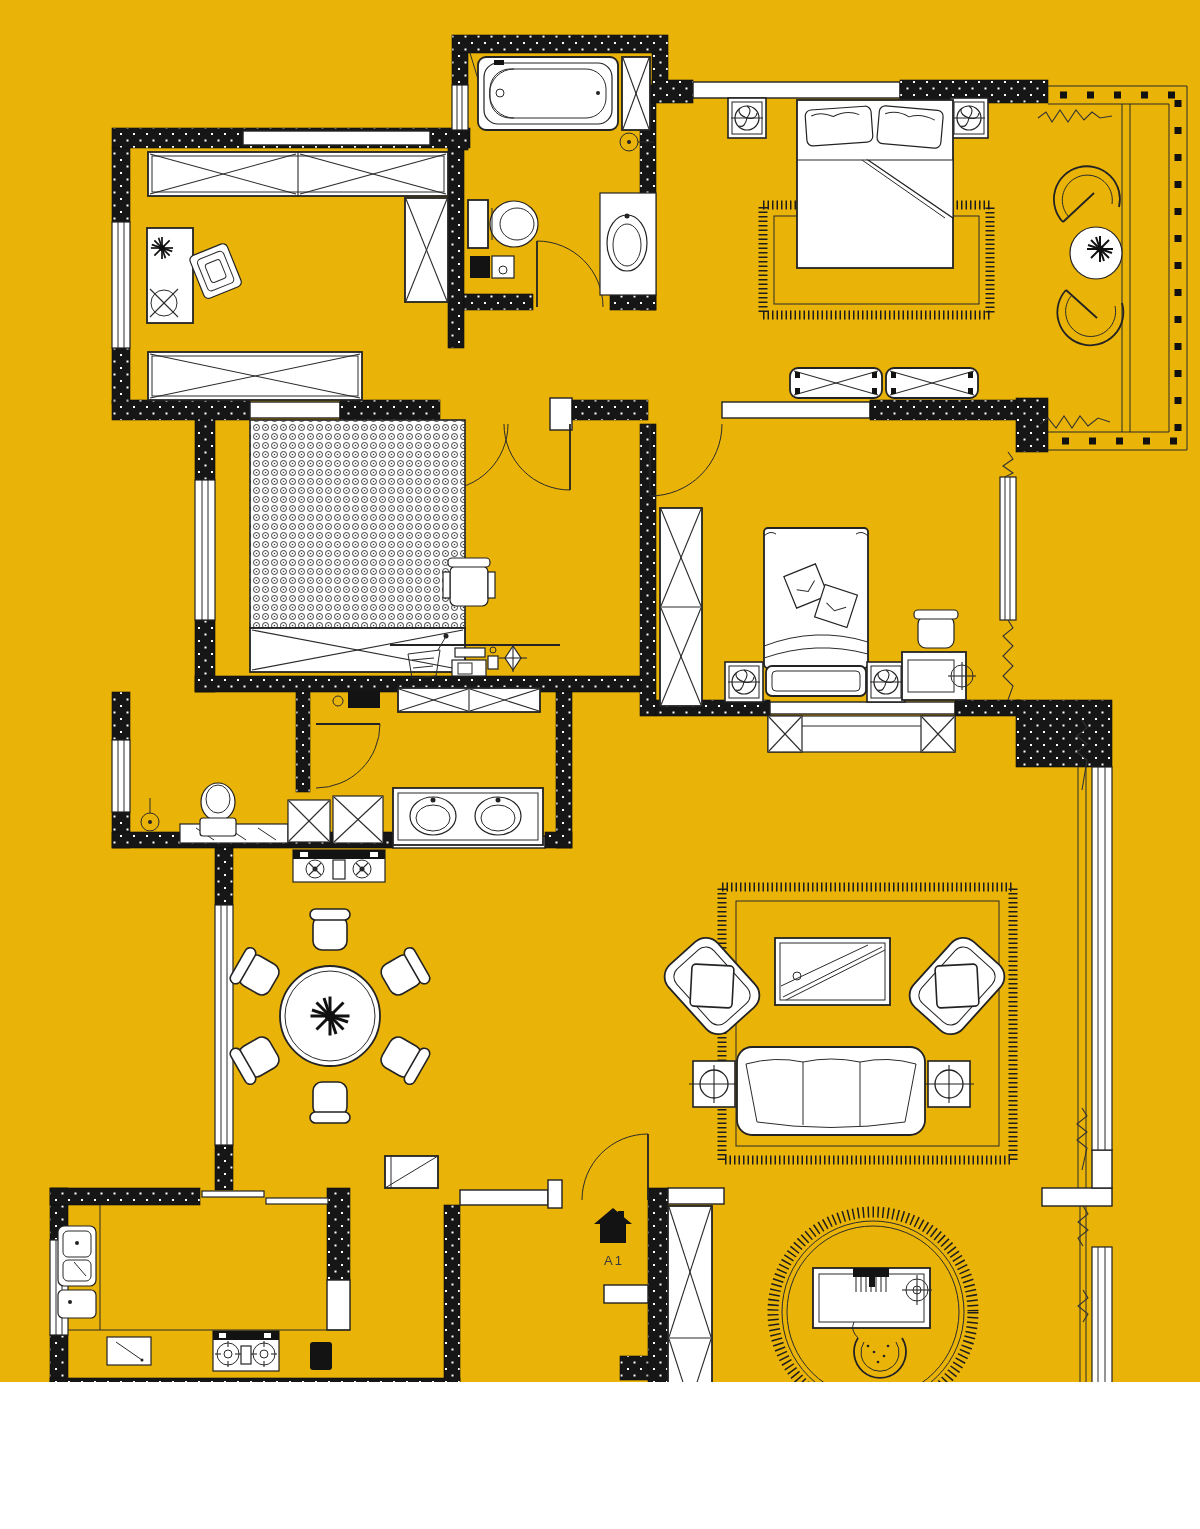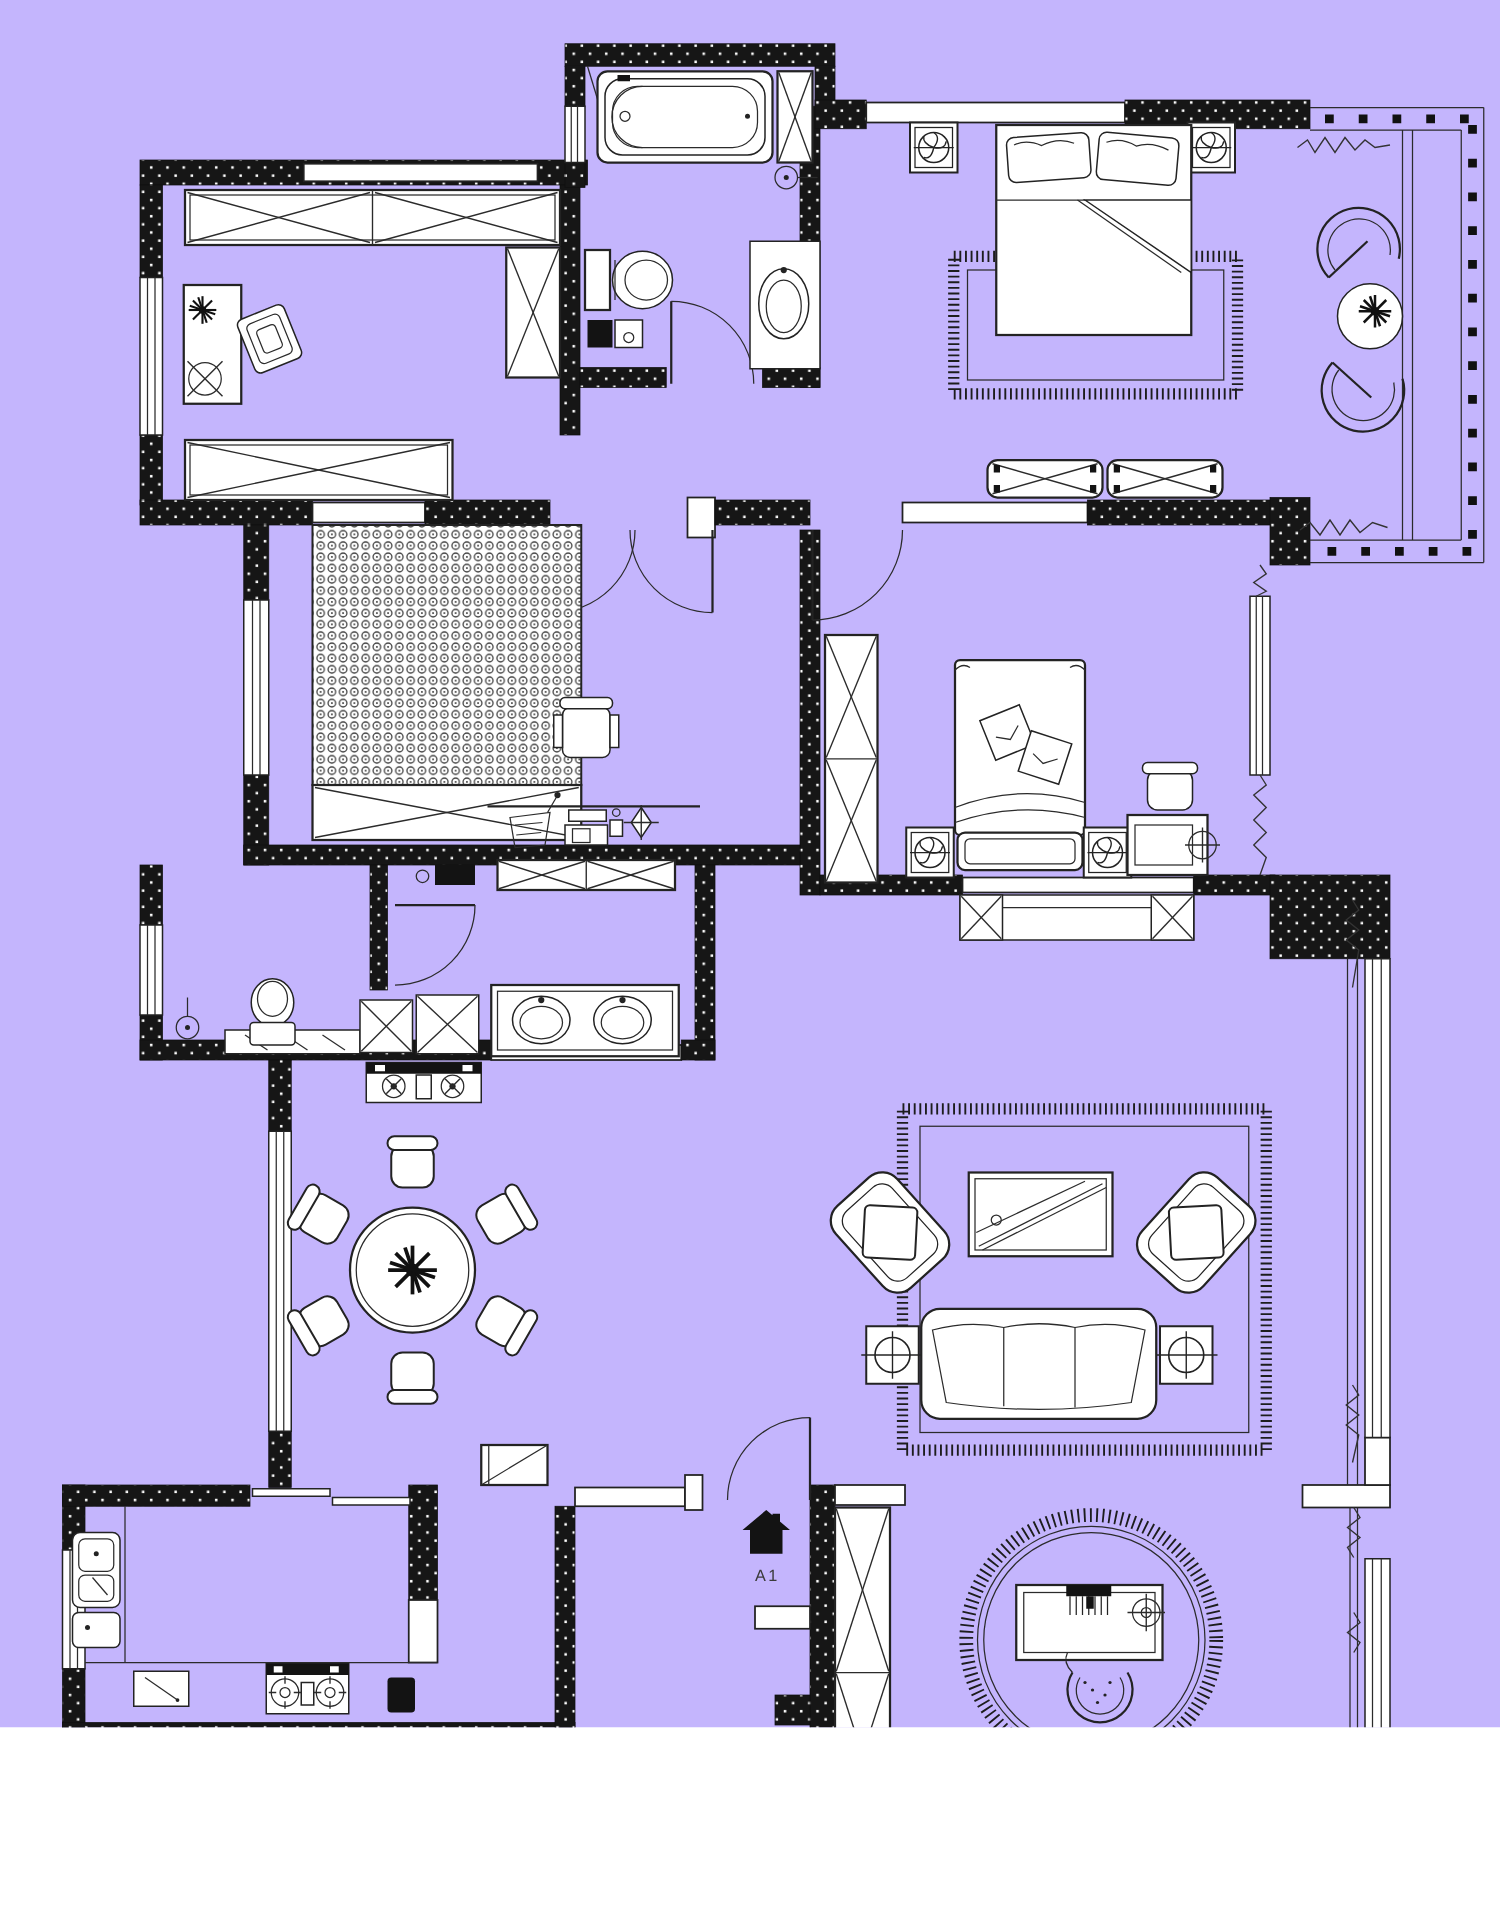--- a/index.html
+++ b/index.html
@@ -1,16 +1,16 @@
 <!DOCTYPE html>
 <html><head>
 <meta charset="utf-8">
 <style>
   html,body{margin:0;padding:0;background:#fff;}
-  .stage{position:relative;width:1200px;height:1382px;background:#c4b5fd;overflow:hidden;
+  .stage{position:relative;width:1200px;height:1382px;background:#eab308;overflow:hidden;
          font-family:"Liberation Sans", sans-serif;}
   svg{position:absolute;left:0;top:0;}
   
   .wd{fill:url(#wallDots);stroke:#101010;stroke-width:.6;}
   .blk{fill:#131313;stroke:none;}
   .lint{fill:#ffffff;stroke:#222;stroke-width:1.4;}
   .win{fill:#ffffff;stroke:#222;stroke-width:1.2;}
   .f{fill:#ffffff;stroke:#232323;stroke-width:1.8;}
   .f1{fill:#ffffff;stroke:#232323;stroke-width:1.2;}
   .n{fill:none;stroke:#232323;stroke-width:1.8;}

